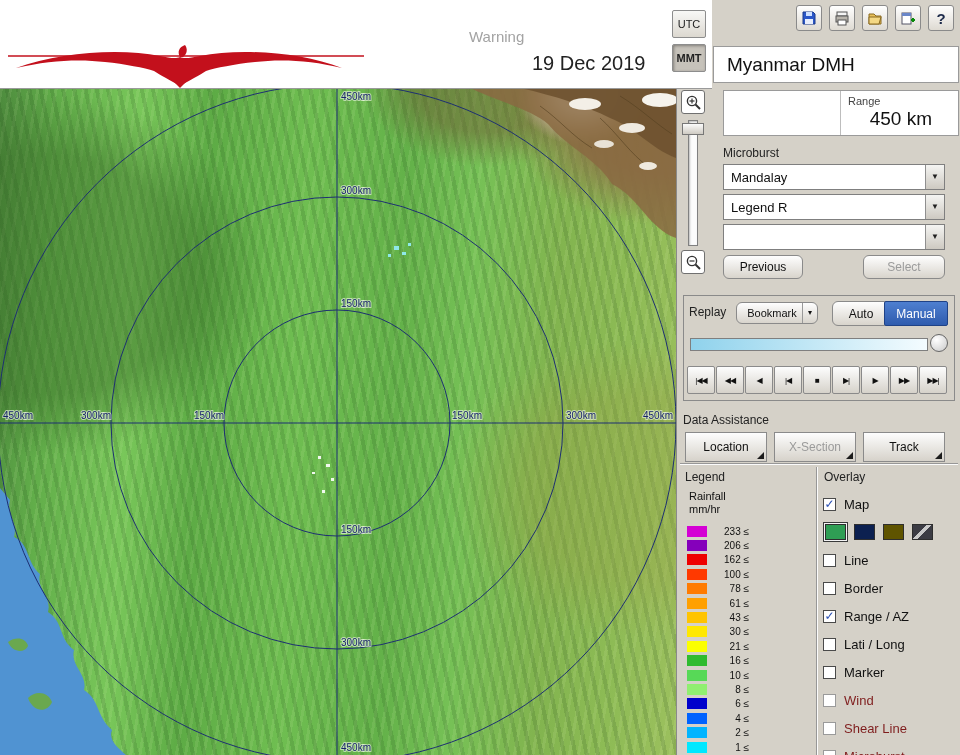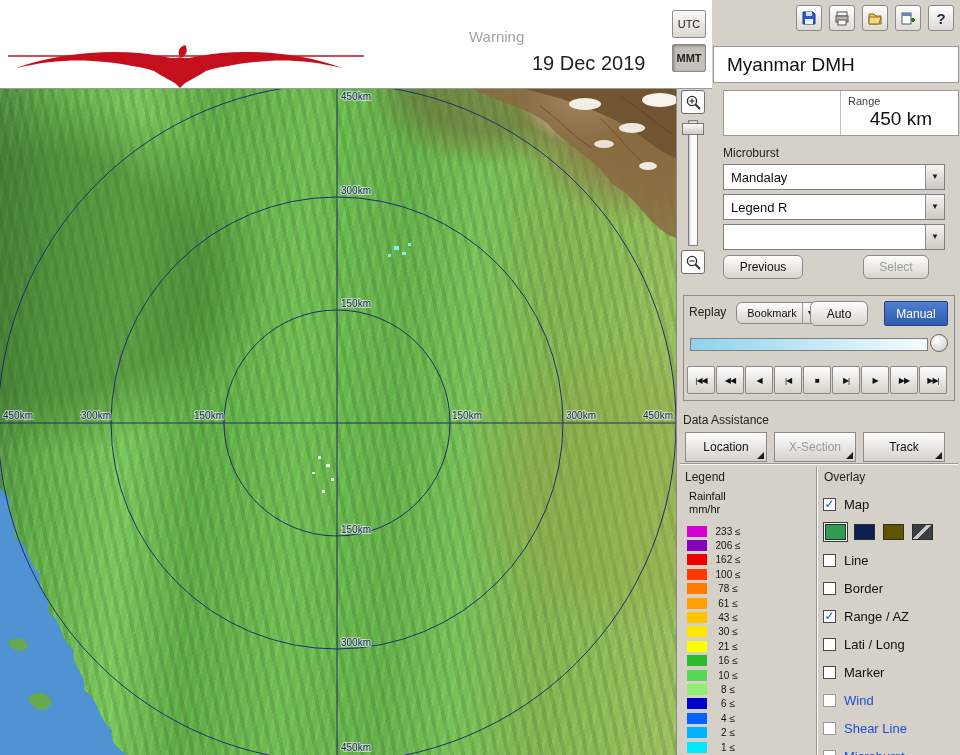--- a/index.html
+++ b/index.html
@@ -32,27 +32,27 @@
   .range-value{position:absolute;right:26px;bottom:5px;font-size:19px;color:#111;}
 
   .selection-label{position:absolute;left:46px;top:146px;font-size:12px;color:#222;}
   .dropdown{position:absolute;left:46px;width:222px;height:26px;background:#fff;border:1px solid #7f7f7f;box-sizing:border-box;}
   .dd-text{position:absolute;left:7px;top:5px;font-size:13px;color:#111;}
   .dd-arrow{position:absolute;right:0;top:0;bottom:0;width:18px;background:linear-gradient(#f4f4f2,#cdc9c1);border-left:1px solid #8f8f8f;text-align:center;font-size:8px;line-height:24px;color:#222;}
   .dd1{top:164px;} .dd2{top:194px;} .dd3{top:224px;}
 
   .btn{background:linear-gradient(#fefefe,#d8d4cc);border:1px solid #8a8a8a;border-radius:6px;font-size:12px;color:#111;font-family:Liberation Sans, sans-serif;}
   .prev-btn{position:absolute;left:46px;top:255px;width:80px;height:24px;}
-  .select-btn{position:absolute;left:186px;top:255px;width:66px;height:24px;color:#9b9b9b;}
+  .select-btn{position:absolute;left:186px;top:255px;width:82px;height:24px;color:#9b9b9b;}
 
   .replay-box{position:absolute;left:6px;top:295px;width:272px;height:106px;border:1px solid #8a8a8a;box-sizing:border-box;}
   .replay-label{position:absolute;left:5px;top:9px;font-size:12px;color:#222;}
   .bookmark-btn{position:absolute;left:52px;top:6px;width:82px;height:22px;font-size:11px;padding:0 14px 0 4px;text-align:center;}
   .bookmark-arrow{position:absolute;right:0;top:0;bottom:0;width:14px;border-left:1px solid #999;font-size:8px;line-height:20px;}
-  .auto-btn{position:absolute;left:126px;top:5px;width:58px;height:25px;}
+  .auto-btn{position:absolute;left:148px;top:5px;width:58px;height:25px;}
   .manual-btn{position:absolute;left:200px;top:5px;width:64px;height:25px;background:linear-gradient(#4e7fd0,#2f5cae);color:#fff;border:1px solid #1f4286;border-radius:2px;font-size:12px;font-family:inherit;}
   .replay-slider{position:absolute;left:6px;top:42px;width:238px;height:13px;border:1px solid #7f7f7f;background:linear-gradient(90deg,#8fd2ec,#f4fcff);box-sizing:border-box;}
   .slider-thumb{position:absolute;left:246px;top:38px;width:18px;height:18px;border-radius:50%;background:radial-gradient(circle at 35% 30%,#ffffff,#c9c9c9);border:1px solid #666;box-sizing:border-box;}
   .playback{position:absolute;left:3px;top:70px;display:flex;gap:1px;}
   .pb-btn{width:28px;height:28px;background:linear-gradient(#fdfdfd,#d6d2ca);border:1px solid #8a8a8a;border-radius:2px;font-size:8px;letter-spacing:-1px;padding:0;color:#111;font-family:inherit;display:flex;align-items:center;justify-content:center;}
 
   .da-label{position:absolute;left:6px;top:413px;font-size:12px;color:#222;}
   .da-row{position:absolute;left:8px;top:432px;display:flex;gap:7px;}
   .da-btn{position:relative;width:82px;height:30px;background:linear-gradient(#fdfdfd,#d6d2ca);border:1px solid #8a8a8a;border-radius:0;font-size:12px;color:#111;font-family:inherit;}
   .da-btn.disabled .da-btn-label{color:#9b9b9b;}
@@ -60,28 +60,28 @@
 
   .section-divider{position:absolute;left:3px;top:463px;width:278px;height:0;border-top:1px solid #979797;border-bottom:1px solid #fbfbfb;}
   .v-divider{position:absolute;left:139px;top:467px;bottom:0;width:0;border-left:1px solid #979797;border-right:1px solid #fbfbfb;}
   .legend-head{position:absolute;left:8px;top:470px;font-size:12px;color:#222;}
   .overlay-head{position:absolute;left:147px;top:470px;font-size:12px;color:#222;}
   .legend-title{position:absolute;left:12px;top:490px;font-size:11px;color:#111;}
   .legend-unit{position:absolute;left:12px;top:503px;font-size:11px;color:#111;}
   .legend-rows{position:absolute;left:10px;top:524px;}
   .legend-row{display:flex;align-items:center;height:14.4px;}
   .legend-swatch{width:20px;height:11px;flex:0 0 20px;}
-  .legend-value{width:42px;text-align:center;font-size:10px;color:#111;}
+  .legend-value{width:42px;text-align:right;font-size:10px;color:#111;}
 
   .overlay-rows{position:absolute;left:146px;top:490px;width:136px;}
   .overlay-row{display:flex;align-items:center;height:28px;gap:8px;}
   .checkbox{width:13px;height:13px;flex:0 0 13px;background:#fff;border:1px solid #4a4a4a;font-size:12px;line-height:11px;color:#2b50b4;text-align:center;box-sizing:border-box;}
   .overlay-row.disabled .checkbox{border-color:#9a9a9a;background:#ecease2;}
   .overlay-item-label{font-size:13px;color:#111;}
-  .overlay-row.disabled .overlay-item-label{color:#1d4ed8;}
+  .overlay-row.disabled .overlay-item-label{color:#7f1d1d;}
   .palette-row{display:flex;align-items:center;height:28px;gap:8px;padding-left:2px;}
   .palette-swatch{position:relative;width:21px;height:16px;border:1px solid #2e2e2e;box-sizing:border-box;}
   .palette-swatch.selected{box-shadow:0 0 0 1px #f4f4f4,0 0 0 2px #3a3a3a;}
   .palette-swatch.hatched::after{content:"";position:absolute;inset:0;background:linear-gradient(135deg,transparent 42%,#c9c9c9 42%,#c9c9c9 56%,transparent 56%);}
 
   
   .zoom-btn{position:absolute;left:4px;width:24px;height:24px;background:#fff;border:1px solid #707070;border-radius:3px;padding:0;display:flex;align-items:center;justify-content:center;}
   .zoom-in{top:90px;} .zoom-out{top:250px;}
   .zoom-track{position:absolute;left:11px;top:120px;width:10px;height:126px;background:#fcfcfc;border:1px solid #808080;box-sizing:border-box;box-shadow:inset 1px 1px 2px rgba(0,0,0,.25);}
   .zoom-thumb{position:absolute;left:5px;top:123px;width:22px;height:12px;background:linear-gradient(#fbfbfb,#cfcbc3);border:1px solid #777;box-sizing:border-box;}

